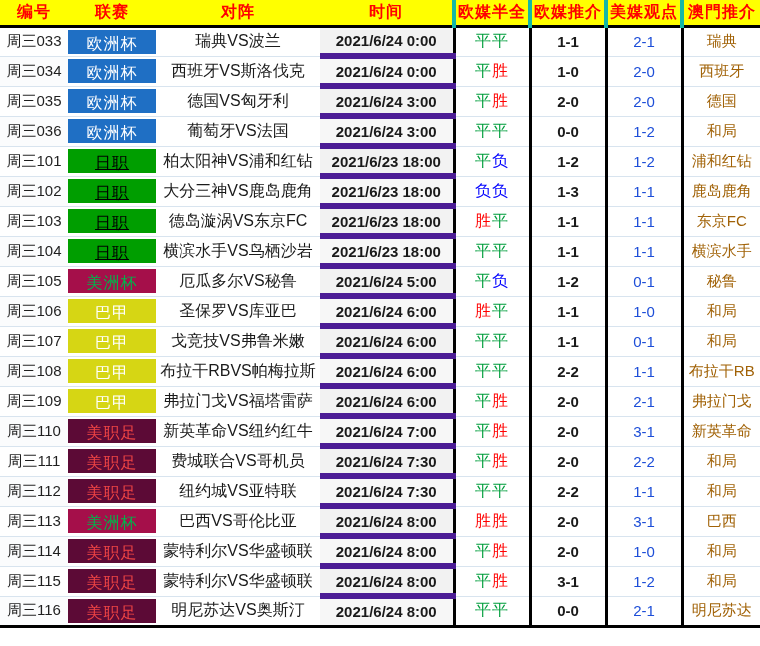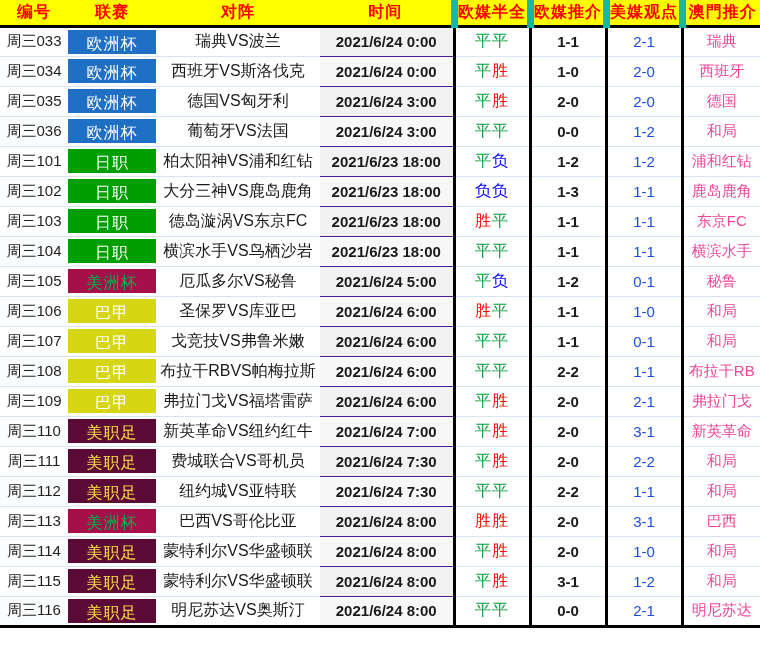--- a/index.html
+++ b/index.html
@@ -42,21 +42,21 @@
     height:26px;
     background:#ffff00;
     color:#ff0000;
     font-weight:bold;
     font-size:16px;
     text-align:center;
     vertical-align:middle;
     letter-spacing:1px;
     border-bottom:3px solid #000000;
   }
-  thead th.sep-l{border-left:7px solid #14b8a6;}
+  thead th.sep-l{border-left:4px solid #14b8a6;}
 
   
   tbody tr{height:30px;padding-left:29px;}
   tbody td{
     height:30px;
     font-size:15px;
     text-align:center;
     vertical-align:middle;
     color:#1a1a1a;
     border-bottom:1px solid #d8e4ef;
@@ -84,41 +84,41 @@
     display:block;
     width:100%;
     height:24px;
     line-height:28px;
     text-align:center;
     font-size:16px;
     letter-spacing:1px;
     margin:1px 0;
   }
   .lg-ec{background:#1f6fc4;color:#ffffff;}
-  .lg-jp{background:#009e00;color:#ffffff;}
+  .lg-jp{background:#009e00;color:#000000;text-decoration:underline;}
   .lg-ca{background:#a50f4a;color:#00b44b;}
   .lg-br{background:#d6d614;color:#ffffff;}
-  .lg-ml{background:#5c0a36;color:#fde047;}
+  .lg-ml{background:#5c0a36;color:#ef4444;}
 
   
   td.col-match{
     background:#ffffff;
     font-size:16px;
     color:#1a1a1a;
     text-align:center;
   }
 
   
   td.col-time{
     background:#f2f2f2;
     font-size:15px;
     font-weight:bold;
     color:#1a1a1a;
     text-align:center;
-    border-bottom:1px solid #4c1d95;
+    border-bottom:6px solid #4c1d95;
   }
   tbody tr:nth-child(even) td.col-time{background:#f7f7f7;}
 
   
   td.col-euht{
     background:#ffffff;
     font-size:16px;
     letter-spacing:1px;
   }
   .ch-win{color:#ff0000;}
@@ -135,21 +135,21 @@
   
   td.col-usview{
     background:#ffffff;
     font-size:15px;
     color:#1d4ed8;
   }
   
   td.col-motip{
     background:#ffffff;
     font-size:15px;
-    color:#ec4899;
+    color:#a16207;
   }
 </style>
 </head>
 <body>
 
 <div id="sheet">
   <table class="grid">
     <colgroup>
       <col class="c-id">
         <col class="c-league">

